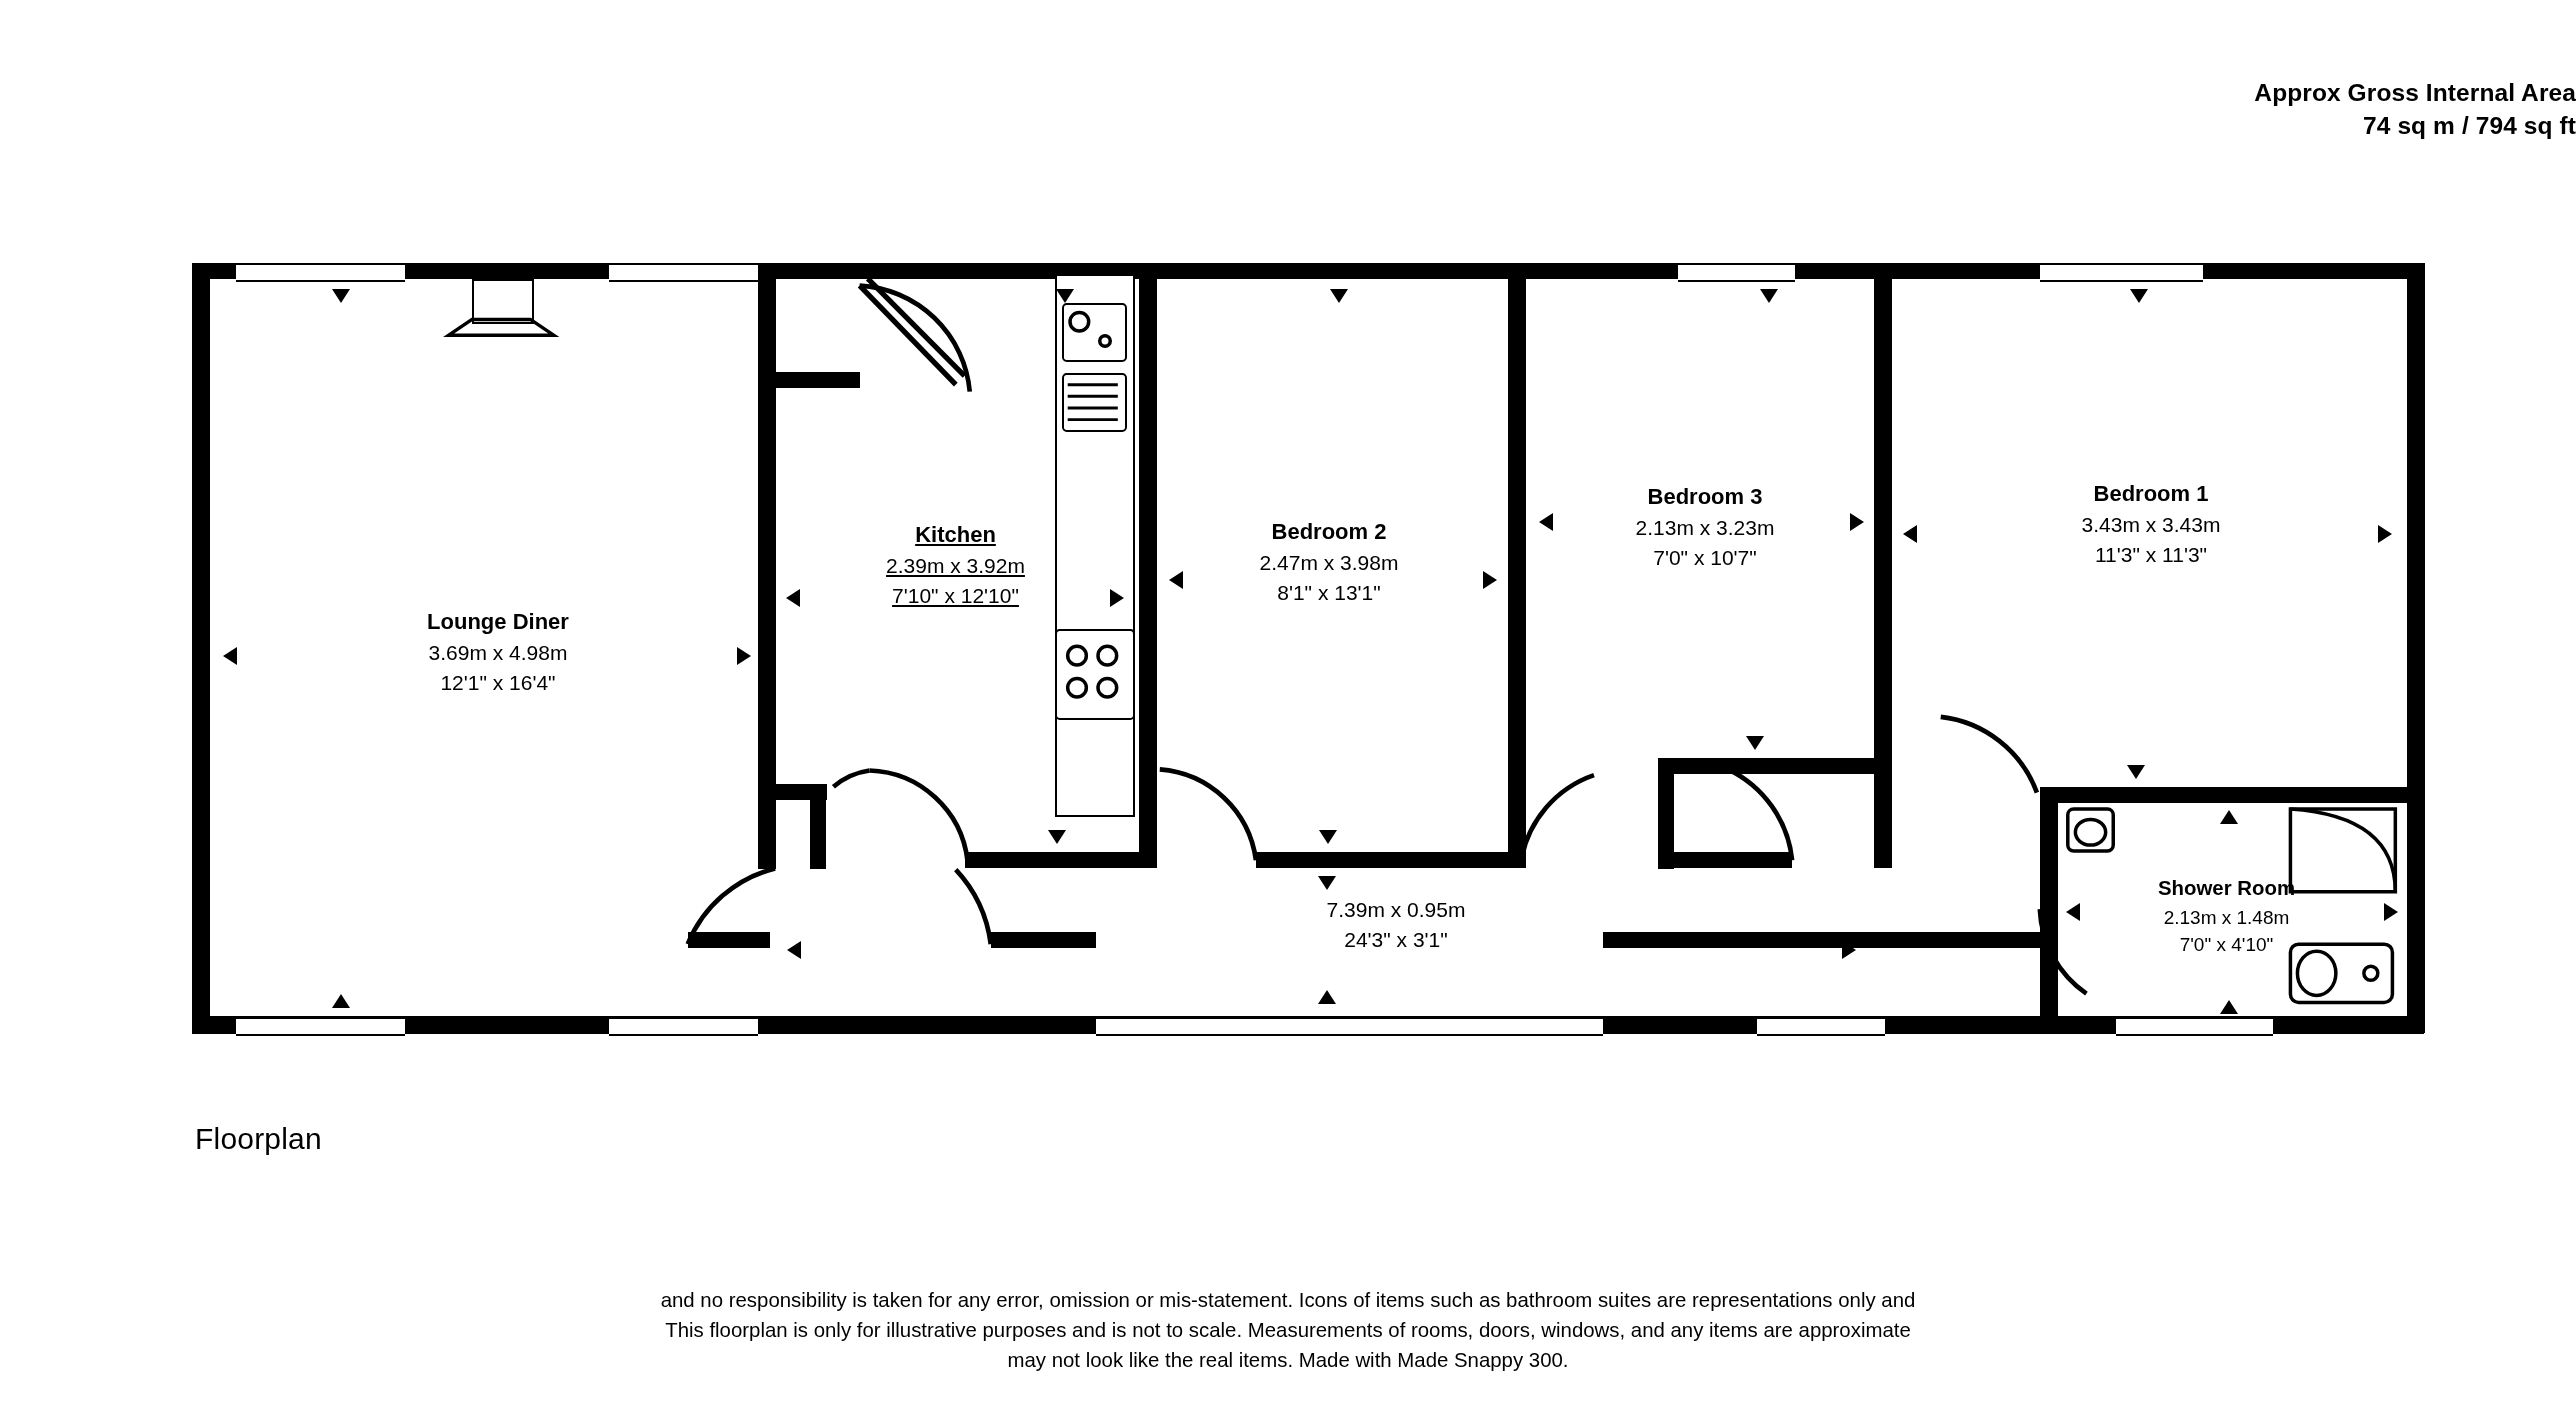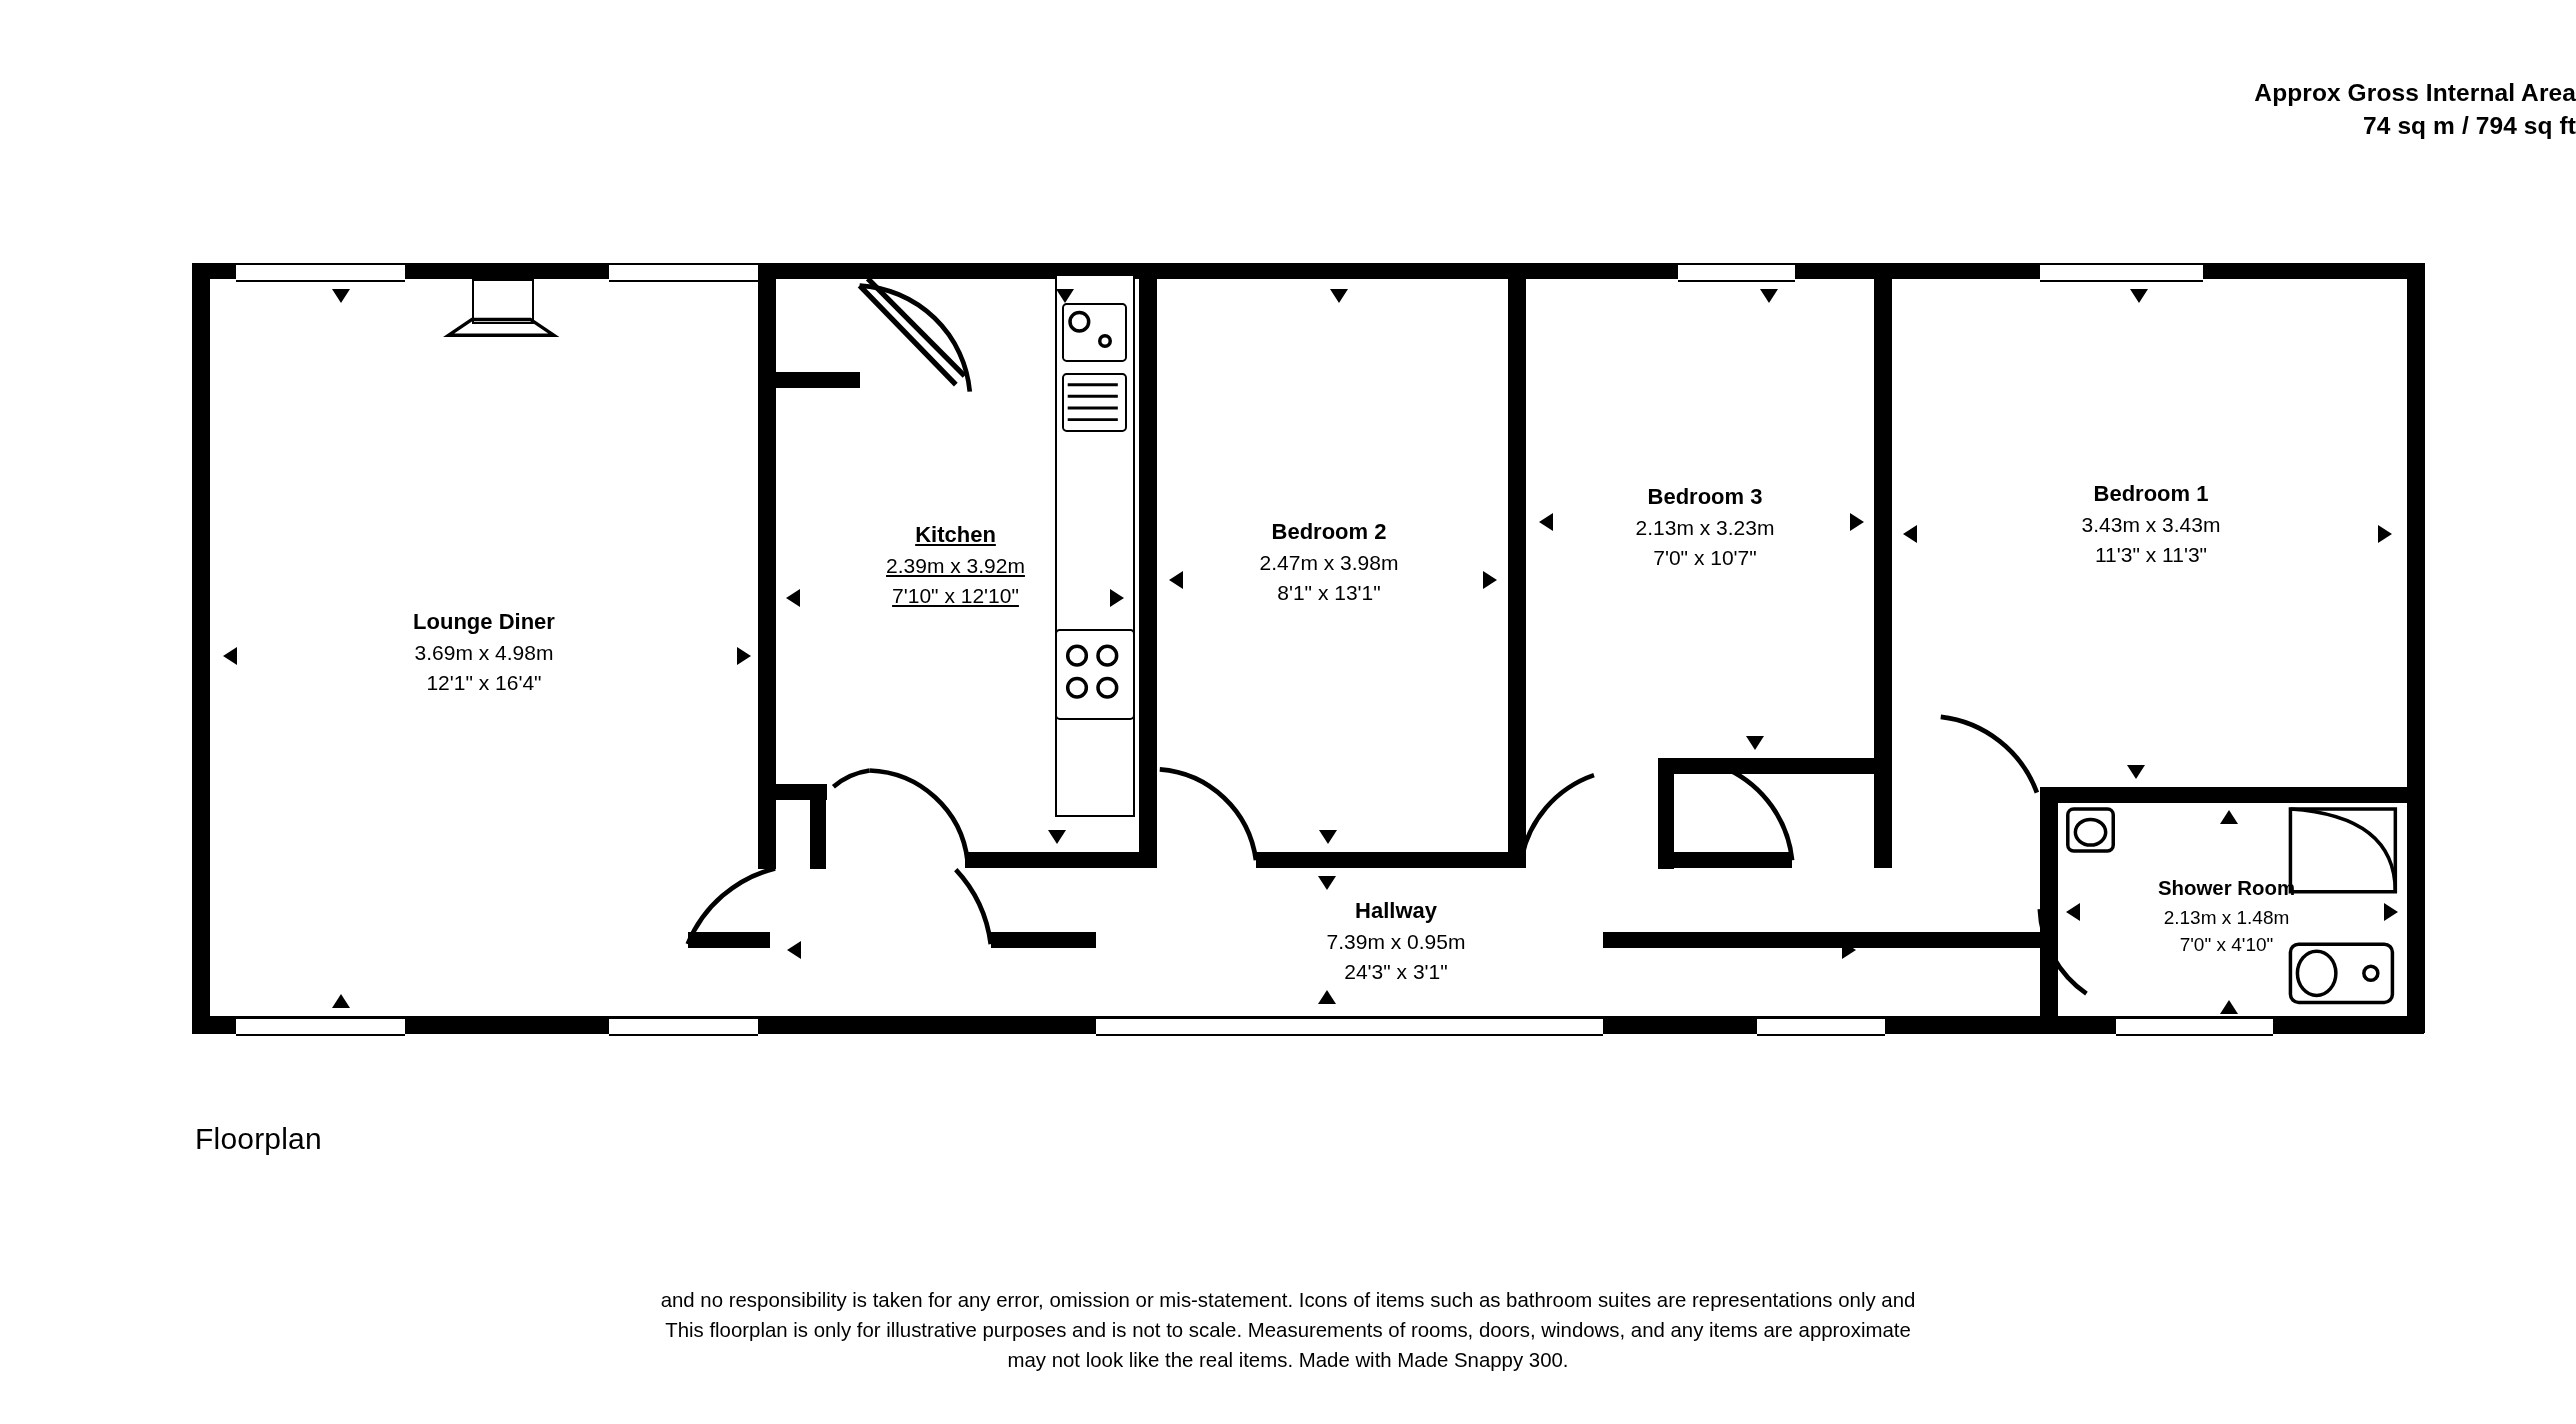--- a/index.html
+++ b/index.html
@@ -262,21 +262,21 @@
   <div class="arrow arr-l" style="left:787px; top:941px;"></div>
   <div class="arrow arr-r" style="left:1842px; top:941px;"></div>
   <div class="arrow arr-d" style="left:1318px; top:876px;"></div>
   <div class="arrow arr-u" style="left:1318px; top:990px;"></div>
 
   <div class="arrow arr-u" style="left:2220px; top:810px;"></div>
   <div class="arrow arr-u" style="left:2220px; top:1000px;"></div>
   <div class="arrow arr-l" style="left:2066px; top:903px;"></div>
   <div class="arrow arr-r" style="left:2384px; top:903px;"></div>
 
-  <div class="room-label" style="left:280px; top:606px; width:408px;text-align:center;">
+  <div class="room-label" style="left:294px; top:606px; width:408px;text-align:center;">
     <span class="nm">Lounge Diner</span>
     <span class="dm">3.69m x 4.98m</span>
     <span class="dm">12'1" x 16'4"</span>
   </div>
 
   <div class="room-label" style="left:775px; top:519px; width:361px;text-decoration:underline;">
     <span class="nm">Kitchen</span>
     <span class="dm">2.39m x 3.92m</span>
     <span class="dm">7'10" x 12'10"</span>
   </div>
@@ -293,21 +293,20 @@
     <span class="dm">7'0" x 10'7"</span>
   </div>
 
   <div class="room-label" style="left:1976px; top:478px; width:350px;">
     <span class="nm">Bedroom 1</span>
     <span class="dm">3.43m x 3.43m</span>
     <span class="dm">11'3" x 11'3"</span>
   </div>
 
   <div class="room-label" style="left:1166px; top:895px; width:460px;">
-    <span class="nm">Hallway</span>
     <span class="dm">7.39m x 0.95m</span>
     <span class="dm">24'3" x 3'1"</span>
   </div>
 
   <div class="room-label" style="left:2075px; top:874px; width:303px; font-size:19px;">
     <span class="nm" style="font-size:20.4px;">Shower Room</span>
     <span class="dm" style="font-size:19px;text-align:center;">2.13m x 1.48m</span>
     <span class="dm" style="font-size:19px;">7'0" x 4'10"</span>
   </div>
 

